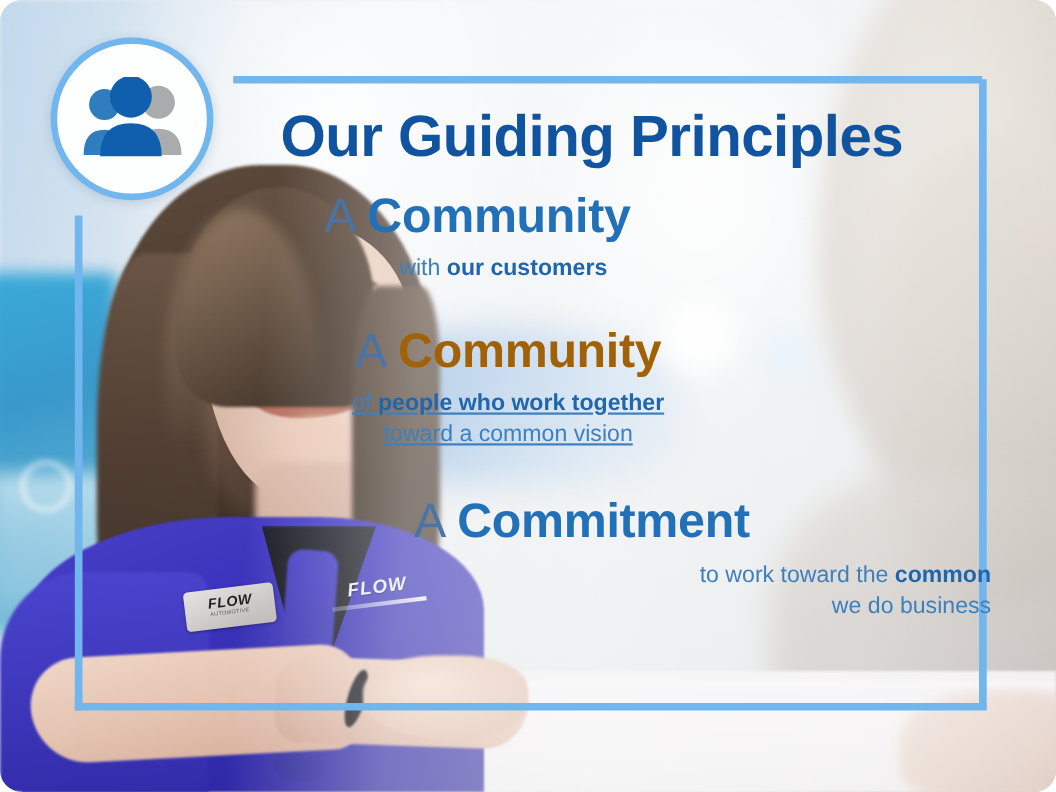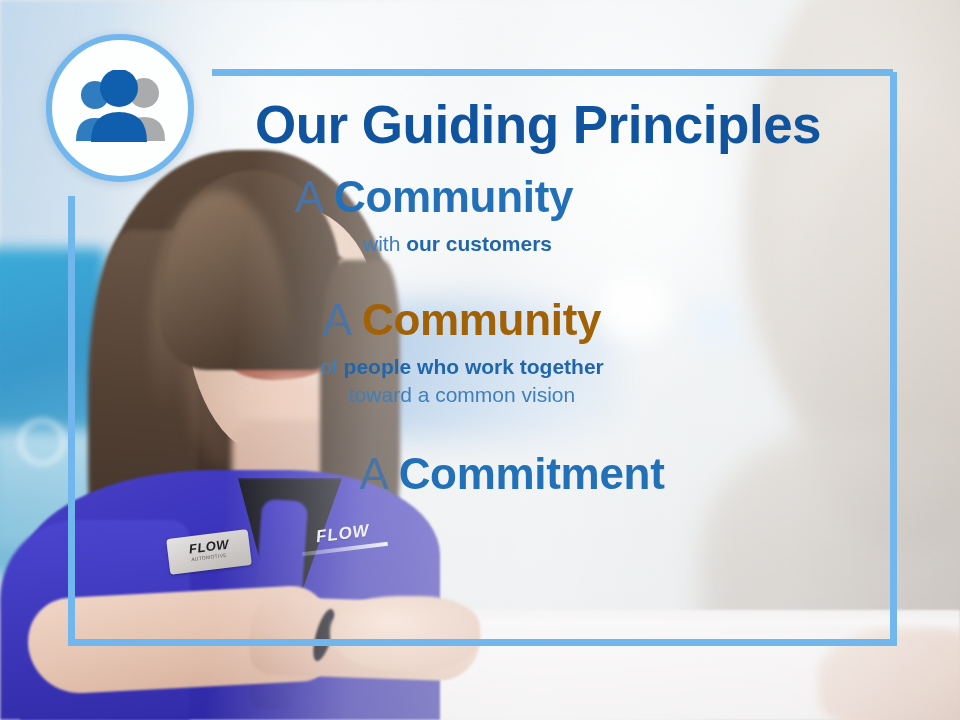--- a/index.html
+++ b/index.html
@@ -9,20 +9,21 @@
     font-family:"Liberation Sans", sans-serif;
     overflow:hidden; background:#ffffff;
   }
 
   
   .poster {
     position:relative;
     width:960px; height:720px;
     overflow:hidden;
     background:#d9dde0;
+    border-radius:20px;
   }
 
   
   .photo { position:absolute; inset:0; overflow:hidden; }
 
   
   .bg-base{
     position:absolute; inset:0;
     background:
       linear-gradient(180deg,#e9edef 0%,#e4e8ea 55%,#dcdfe1 100%);
@@ -332,21 +333,21 @@
   .headline .art{ color:#4a74a6; font-weight:normal; }
   .headline .word{ color:#2270b8; font-weight:bold; letter-spacing:-.3px; }
 
   .sub{
     font-size:21px; line-height:1.32; color:#3e7fbe;
   }
   .sub b{ color:#1f66ad; font-weight:bold; }
 
   .blk-covenant   { left:0; top:105px; text-align:center; padding-right:96px; }
   .blk-community  { left:0; top:228px; text-align:center; padding-right:40px; }
-  .blk-commitment { left:0; top:382px; text-align:center; padding-left:60px; }
+  .blk-commitment { left:17px; top:382px; text-align:center; padding-left:60px; }
   .blk-commitment .sub{ text-align:right; padding-right:12px; }
 
   .sub-covenant { margin-top:10px; }
   .sub-community{ margin-top:10px; }
   .sub-commitment{ margin-top:12px; }
 </style>
 </head>
 <body>
 
 <div class="poster">
@@ -446,29 +447,31 @@
       <div class="sub sub-covenant" style="color: rgb(62, 127, 190); padding-left: 47px;">
         <span><span>with </span><b style="color: rgb(31, 102, 173);">our customers</b></span>
       </div>
     </div>
 
     <div class="block blk-community">
       <div class="headline">
         <span class="art" style="color: rgb(74, 116, 166);">A</span>
         <span class="word" style="color: #a16207;">Community</span>
       </div>
-      <div class="sub sub-community" style="color: rgb(62, 127, 190);">
+      <div class="sub sub-community" style="color: rgb(62, 127, 190); text-decoration: underline;">
         <div><span>of </span><b style="color: rgb(31, 102, 173);">people who work together</b></div>
         <div>toward a common vision</div>
       </div>
     </div>
 
     <div class="block blk-commitment">
       <div class="headline">
         <span class="art" style="color: rgb(74, 116, 166);">A</span>
         <span class="word" style="color: rgb(34, 112, 184);">Commitment</span>
       </div>
       <div class="sub sub-commitment" style="color: rgb(62, 127, 190);">
+        <div><span>to work toward the </span><b style="color: rgb(31, 102, 173);">common</b></div>
+        <div>we do business</div>
       </div>
     </div>
 
   </div>
 </div>
 
 </body></html>

